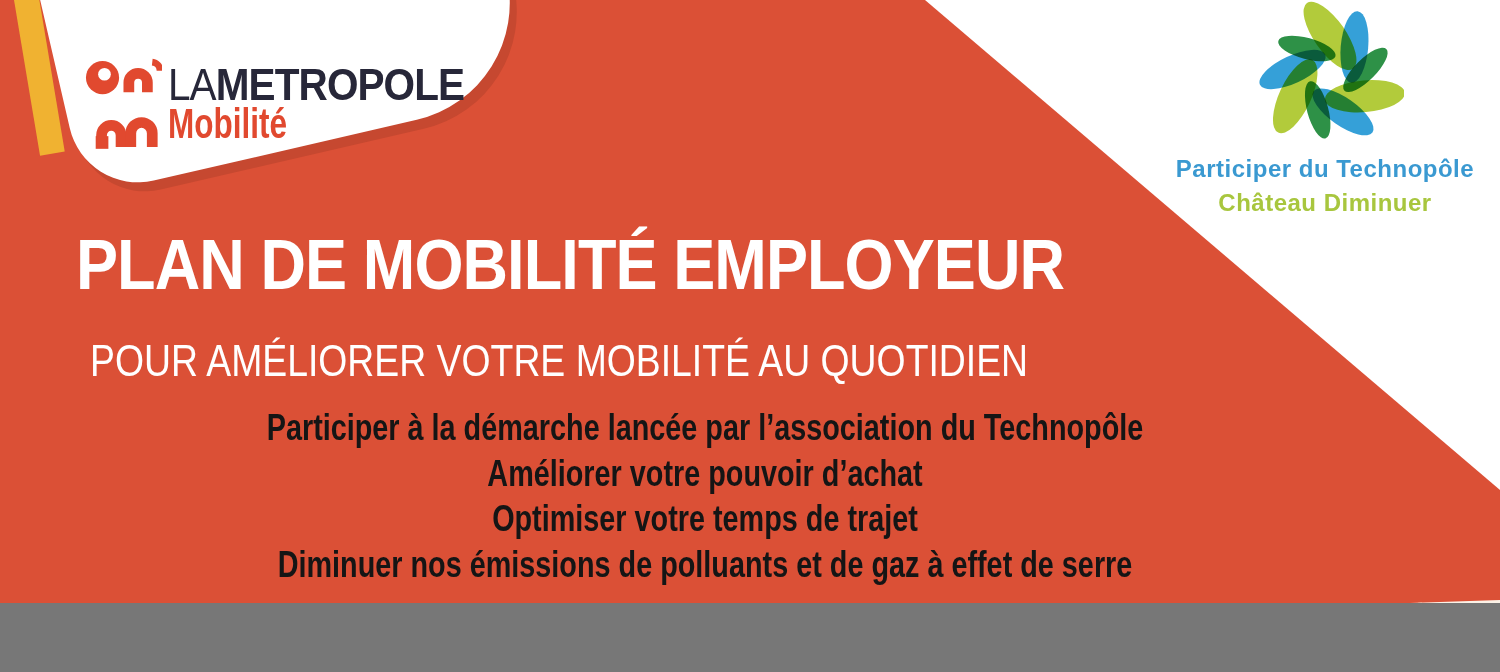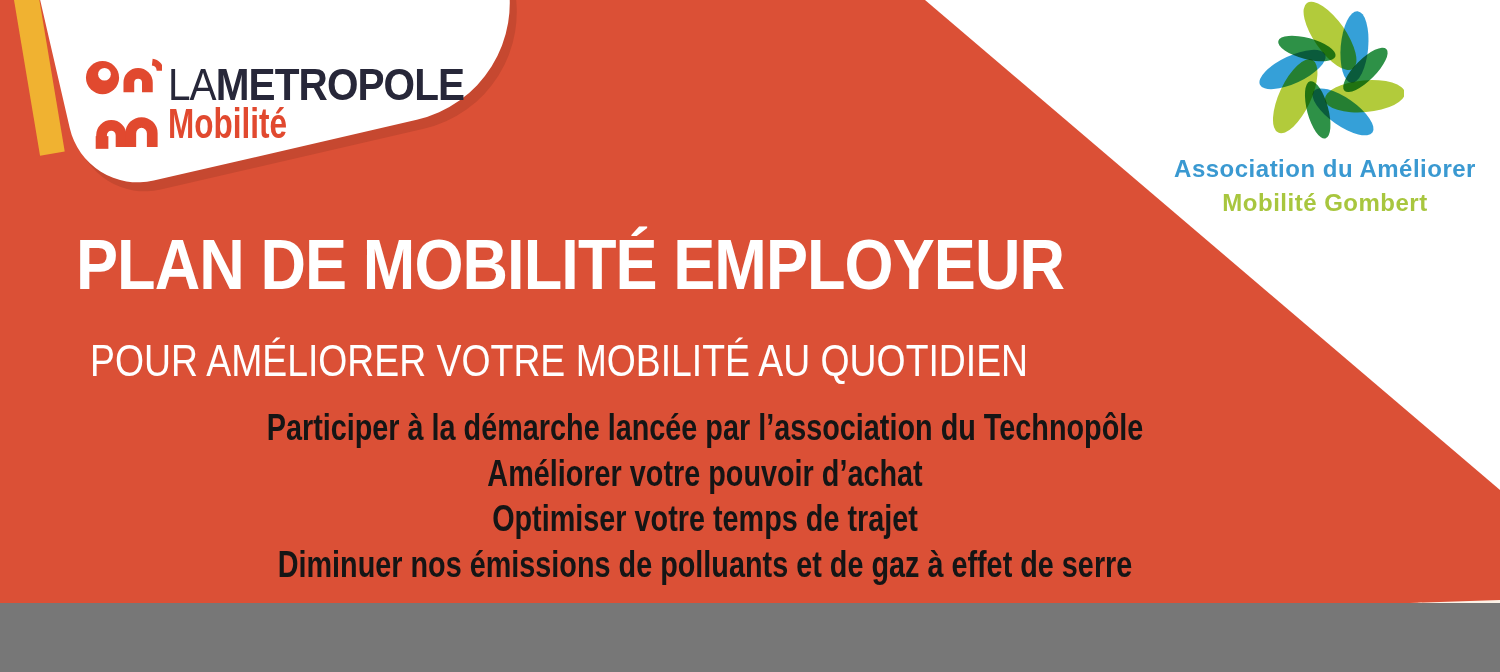--- a/index.html
+++ b/index.html
@@ -116,22 +116,22 @@
       <ellipse transform="rotate(240 70 72) rotate(55 70 34)" cx="70" cy="34" rx="38" ry="15" fill="#b2cb3b"></ellipse>
       <ellipse transform="rotate(40 70 72) rotate(55 70 36)" cx="70" cy="36" rx="34" ry="13" fill="#35a0d8"></ellipse>
       <ellipse transform="rotate(160 70 72) rotate(55 70 36)" cx="70" cy="36" rx="34" ry="13" fill="#35a0d8"></ellipse>
       <ellipse transform="rotate(280 70 72) rotate(55 70 36)" cx="70" cy="36" rx="34" ry="13" fill="#35a0d8"></ellipse>
       <ellipse transform="rotate(80 70 72) rotate(55 70 38)" cx="70" cy="38" rx="28" ry="10" fill="#2e9147"></ellipse>
       <ellipse transform="rotate(200 70 72) rotate(55 70 38)" cx="70" cy="38" rx="28" ry="10" fill="#2e9147"></ellipse>
       <ellipse transform="rotate(320 70 72) rotate(55 70 38)" cx="70" cy="38" rx="28" ry="10" fill="#2e9147"></ellipse>
     </g>
   </svg>
   <div class="assoc">
-    <div class="assoc-line1">Association du Améliorer</div>
-    <div class="assoc-line2">Mobilité Gombert</div>
+    <div class="assoc-line1">Participer du Technopôle</div>
+    <div class="assoc-line2">Château Diminuer</div>
   </div>
 
   <div class="title">PLAN DE MOBILITÉ EMPLOYEUR</div>
   <div class="subtitle">POUR AMÉLIORER VOTRE MOBILITÉ AU QUOTIDIEN</div>
 
   <div class="bullets">
     <div>Participer à la démarche lancée par l’association du Technopôle</div>
     <div>Améliorer votre pouvoir d’achat</div>
     <div>Optimiser votre temps de trajet</div>
     <div>Diminuer nos émissions de polluants et de gaz à effet de serre</div>

